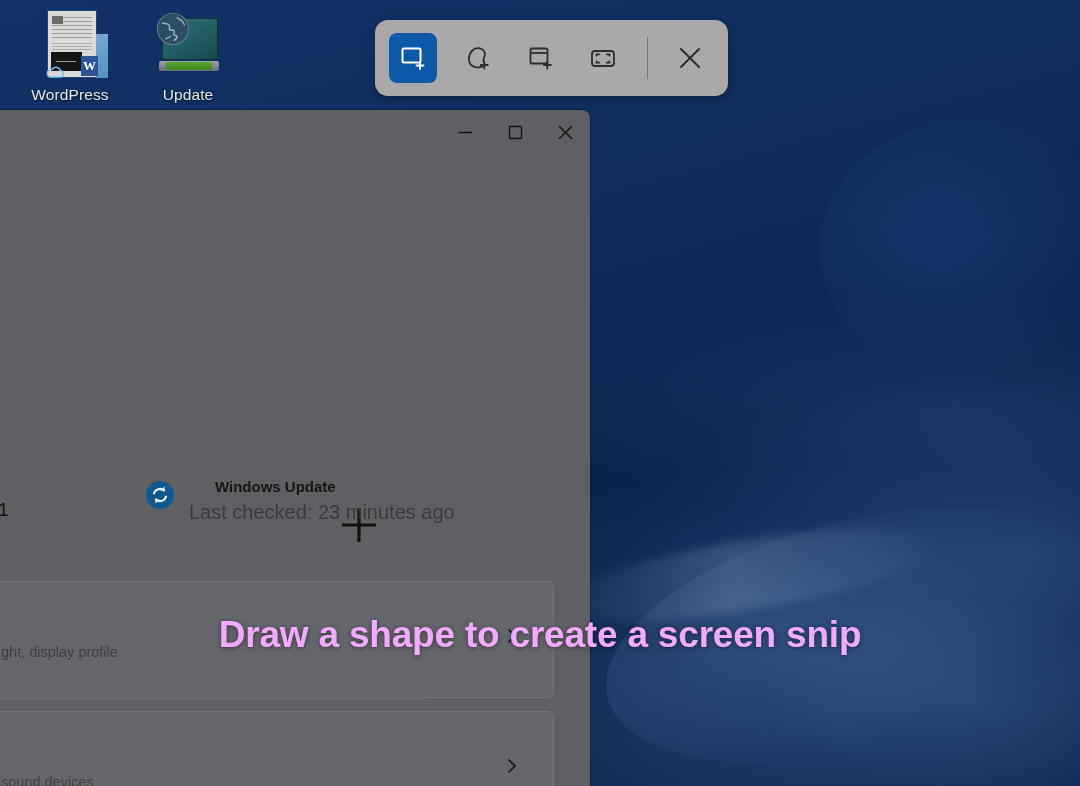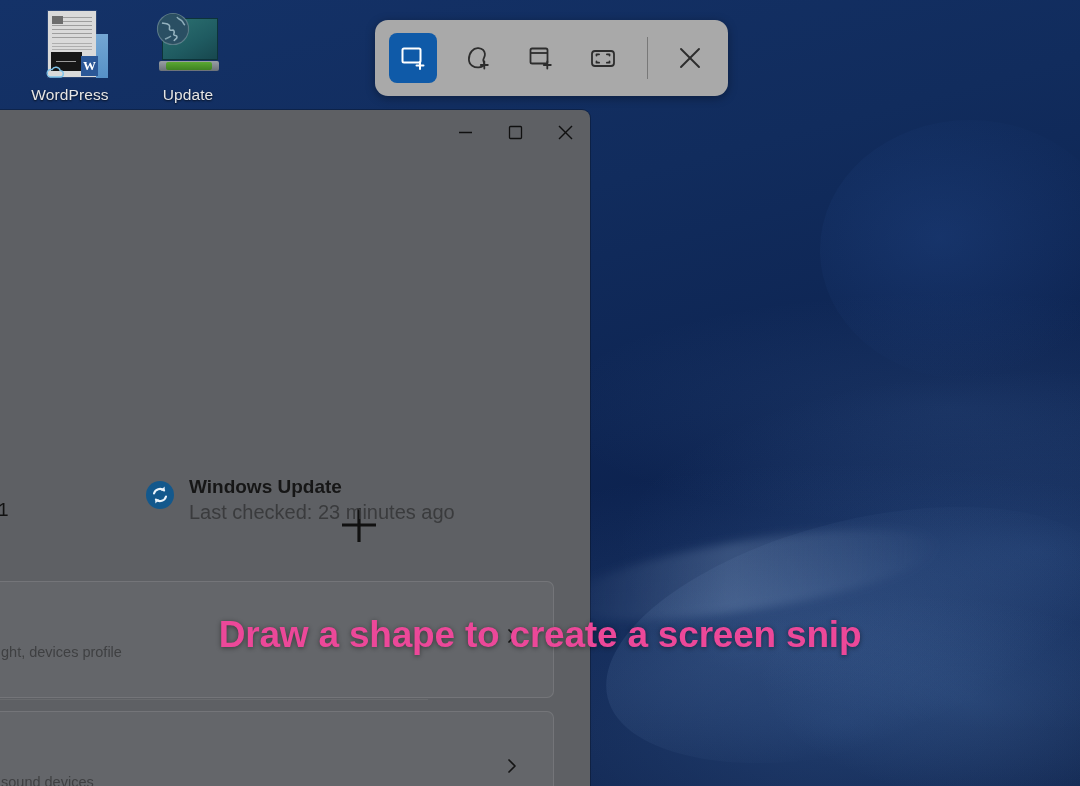--- a/index.html
+++ b/index.html
@@ -216,25 +216,26 @@
     left: 0; top: 320px;
     width: 750px;
     display: flex;
   }
   .status-item {
     display: flex;
     align-items: flex-start;
     gap: 14px;
   }
   .status-item .txt .t1 {
-    font-size: 19px;
+    font-size: 15px;
     color: #161616;
     font-weight: 600;
     line-height: 22px;
     white-space: nowrap;
+    margin-left: 26px;
   }
   .status-item .txt .t2 {
     font-size: 20px;
     color: #3a3b3d;
     line-height: 22px;
     margin-top: 3px;
     white-space: nowrap;
   }
   .status-icon {
     width: 30px; height: 30px;
@@ -285,21 +286,21 @@
     height: 1px;
     background: rgba(255,255,255,0.07);
   }
 
   
   .snip-prompt {
     position: absolute;
     left: 0; right: 0;
     top: 614px;
     text-align: center;
-    color: #ec4899;
+    color: #f0abfc;
     font-size: 37px;
     font-weight: bold;
     letter-spacing: -0.2px;
     text-shadow: 0 1px 5px rgba(0,0,0,0.45);
     white-space: nowrap;
   }
 
   
   .snip-toolbar {
     position: absolute;
@@ -424,21 +425,21 @@
             <path d="M10.4 23.4l-0.2-4.3 4.2 0.4z" fill="#eaf3fa"></path>
           </svg>
           <div class="txt">
             <div class="t1">Windows Update</div>
             <div class="t2">Last checked: 23 minutes ago</div>
           </div>
         </div>
       </div>
 
       <div class="card" id="card1">
-        <div class="card-sub">ght, devices profile</div>
+        <div class="card-sub">ght, display profile</div>
         <svg class="chev" viewBox="0 0 16 16">
           <polyline points="5,2 11,8 5,14" fill="none" stroke="#141414" stroke-width="1.7" stroke-linecap="round" stroke-linejoin="round"></polyline>
         </svg>
       </div>
       <div class="divider" style="top:543px;"></div>
 
       <div class="card" id="card2">
         <div class="card-sub">sound devices</div>
         <svg class="chev" viewBox="0 0 16 16">
           <polyline points="5,2 11,8 5,14" fill="none" stroke="#141414" stroke-width="1.7" stroke-linecap="round" stroke-linejoin="round"></polyline>

